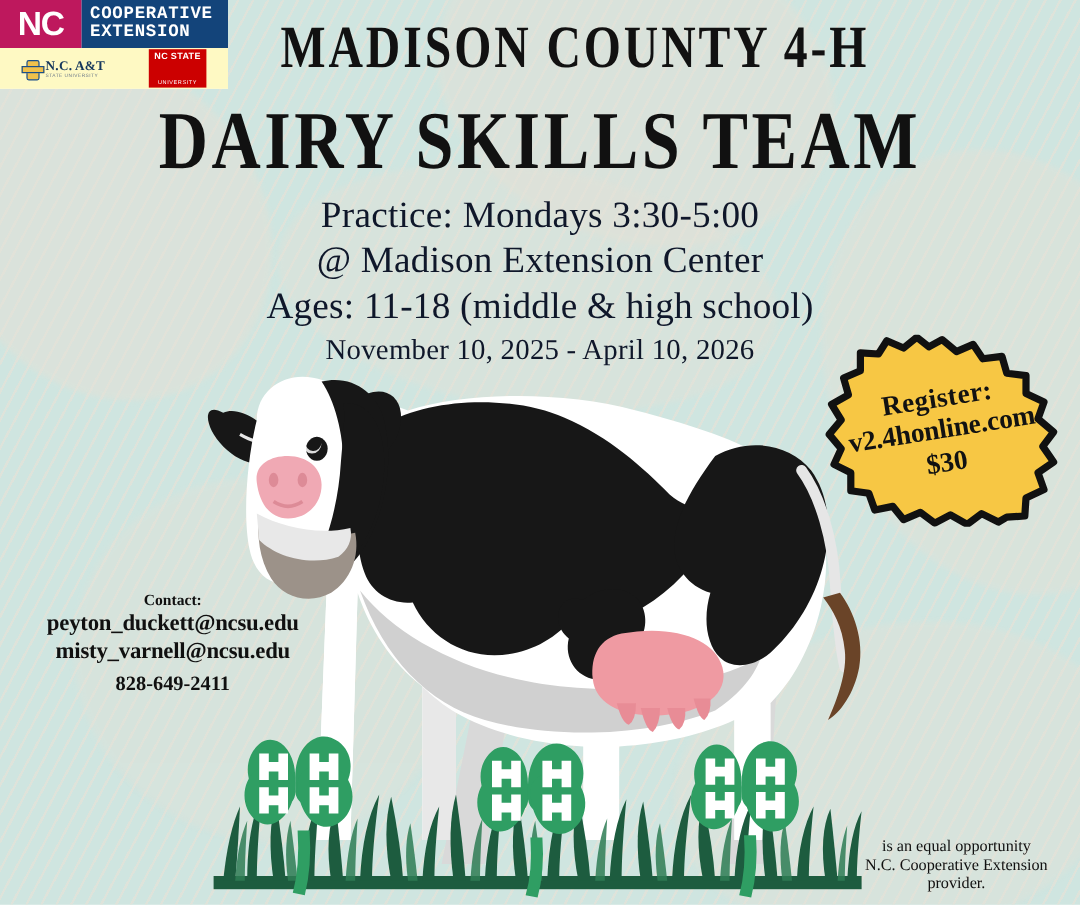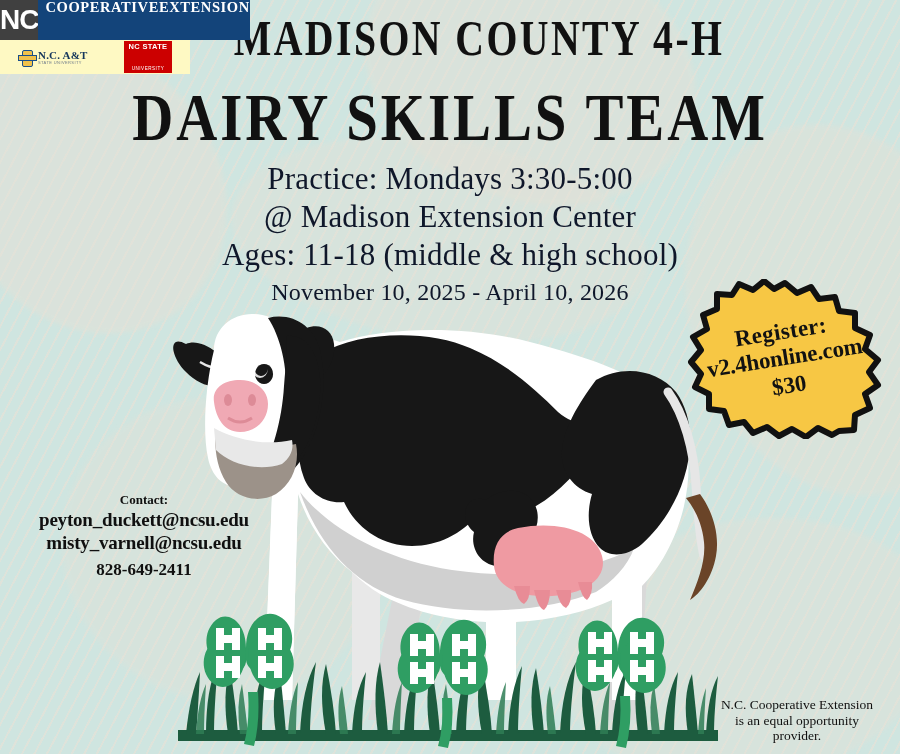--- a/index.html
+++ b/index.html
@@ -60,41 +60,41 @@
     background: #ffffff;
     z-index: 40;
   }
   .logo-top {
     display: flex;
     height: 40px;
     width: 190px;
   }
   .logo-nc {
     width: 68px;
-    background: #404040;
+    background: #be185d;
     color: #ffffff;
     font-family: "Liberation Sans", sans-serif;
     font-weight: bold;
     font-size: 28px;
     letter-spacing: -1px;
     display: flex;
     align-items: center;
     justify-content: center;
     line-height: 1;
   }
   .logo-coop {
     flex: 1;
     background: #13447a;
     color: #ffffff;
-    font-family: Liberation Serif, serif;
+    font-family: Liberation Mono, monospace;
     font-weight: bold;
     font-size: 14.5px;
     letter-spacing: .6px;
     display: flex;
-    flex-direction: row;
+    flex-direction: column;
     align-items: flex-start;
     justify-content: center;
     padding-left: 7px;
     line-height: 1.02;
   }
   .logo-bottom {
     height: 34px;
     display: flex;
     align-items: center;
     background: #fef9c3;
@@ -562,18 +562,18 @@
   </div>
 
   <div class="contact">
     <div class="c-head">Contact:</div>
     <div class="c-mail">peyton_duckett@ncsu.edu</div>
     <div class="c-mail">misty_varnell@ncsu.edu</div>
     <div class="c-phone">828-649-2411</div>
   </div>
 
   <div class="disclaimer">
+    <div>is an equal opportunity</div>
     <div>N.C. Cooperative Extension</div>
-    <div>is an equal opportunity</div>
     <div>provider.</div>
   </div>
 
 </div>
 
 </body></html>

